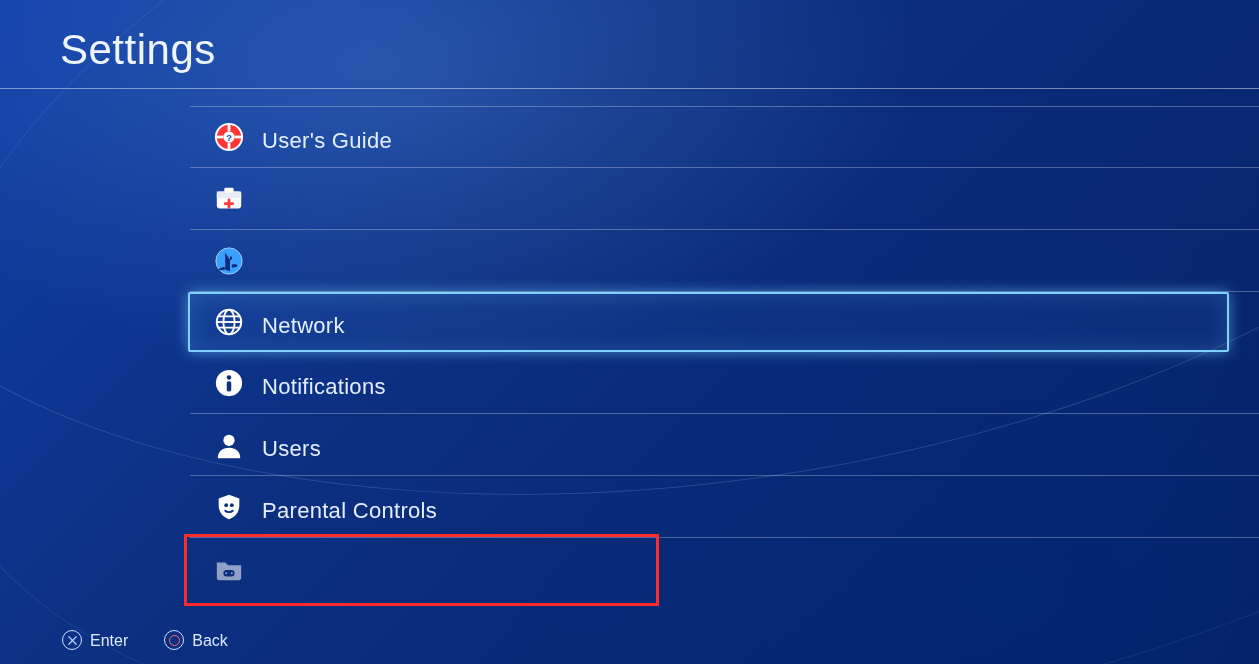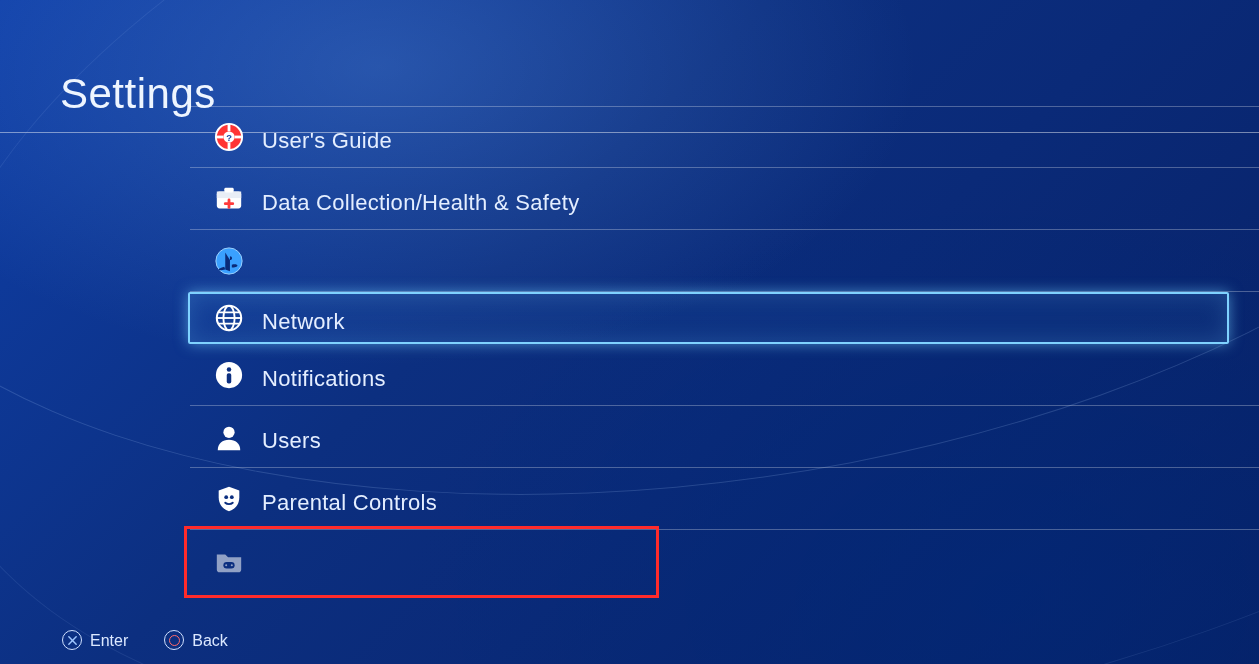--- a/index.html
+++ b/index.html
@@ -17,21 +17,20 @@
     position: absolute; inset: 0; pointer-events: none; overflow: hidden;
   }
   .wave::before, .wave::after {
     content: ""; position: absolute; border: 1px solid rgba(180,210,255,.18);
     border-radius: 50%;
   }
   .wave::before { width: 1800px; height: 900px; left: -200px; top: -420px; transform: rotate(-8deg); }
   .wave::after  { width: 2000px; height: 1000px; left: -100px; top: -300px; transform: rotate(-14deg); border-color: rgba(180,210,255,.10);}
   .header {
     padding: 26px 4px 14px 60px;
-    margin-top: 44px;
   }
   .header h1 { font-size: 42px; font-weight: 300; letter-spacing: .5px; color: #eef5ff; }
   .hr-top { height: 1px; background: rgba(255,255,255,.45); margin: 0; }
   .list {
     position: absolute; left: 190px; right: 0; top: 106px;
   }
   .row {
     position: relative;
     height: 62px;
     display: flex; align-items: center;
@@ -44,21 +43,21 @@
     width: 30px; height: 30px; flex: 0 0 30px; display:flex; align-items:center; justify-content:center;
     margin-right: 18px;
   }
   .row .label { font-size: 22px; font-weight: 300; color: #e4eeff; letter-spacing: .3px; margin-top: 8px; }
   .row.selected {
     border: 2px solid #7fd2ff;
     border-radius: 2px;
     box-shadow: 0 0 14px rgba(120,210,255,.55), inset 0 0 22px rgba(120,210,255,.18);
     background: rgba(60,130,220,.10);
     margin-left: -2px; margin-right: 30px;
-    height: 52px;
+    height: 60px;
   }
   .row.selected + .row { border-top: none; text-align: right; }
   .row.faded .label { opacity: .55; }
   .row.faded .icon  { opacity: .55; }
   .redbox {
     position: absolute; left: -6px; top: -4px; right: 600px; bottom: -6px;
     border: 3px solid #ff2b2b; pointer-events: none;
   }
   .row.last { border-bottom: none; }
   .footer {
@@ -105,21 +104,20 @@
 
   <div class="row">
     <span class="icon">
       <svg viewBox="0 0 32 32">
           <rect x="3" y="8" width="26" height="18" rx="3" fill="#fff"></rect>
           <rect x="3" y="8" width="26" height="7" fill="#e9eef6"></rect>
           <rect x="11" y="4" width="10" height="5" rx="1.5" fill="#fff"></rect>
           <path d="M16 17v8M12 21h8" stroke="#ff3b3b" stroke-width="3" stroke-linecap="round"></path>
         </svg>
     </span>
-    <span class="label">Data Collection/Health &amp; Safety</span>
   </div>
 
 
   <div class="row">
     <span class="icon">
       <svg viewBox="0 0 32 32">
           <circle cx="16" cy="16" r="14" fill="#3aa0ff"></circle>
           <circle cx="16" cy="16" r="14" fill="none" stroke="#9fd4ff" stroke-width="1"></circle>
           <path d="M12 7v18l5 2V11c3 0 3 4 0 4" fill="#0a2a78"></path>
           <path d="M19 20c4-1 6 0 6 1s-3 2-6 2v-3zM11 22c-4 1-6 2-6 3s3 1 7 0" fill="#0a2a78"></path>

